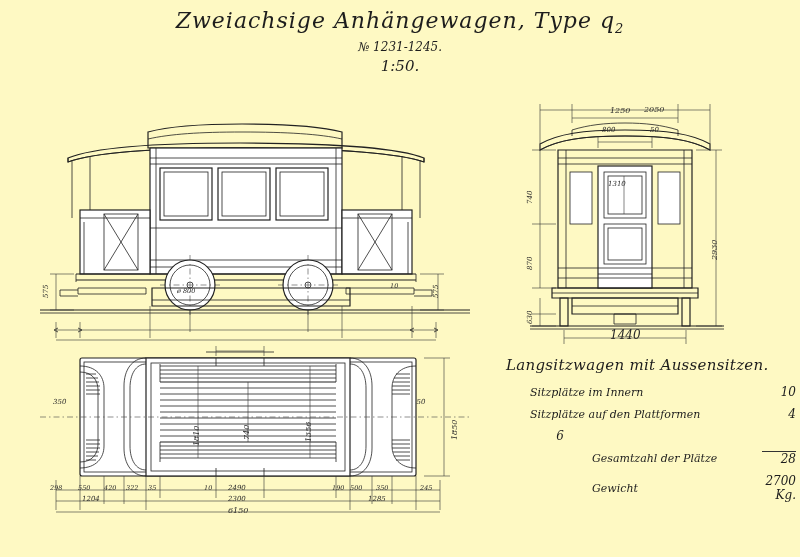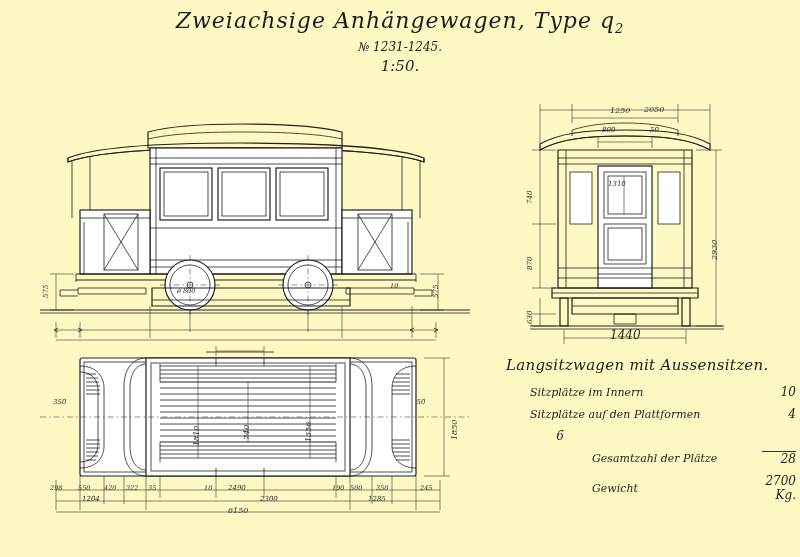--- a/index.html
+++ b/index.html
@@ -335,21 +335,21 @@
     <div class="tiny abs" style="left:106px; top:144px; font-size:6.5px;">322</div>
     <div class="tiny abs" style="left:128px; top:144px; font-size:6.5px;">35</div>
     <div class="tiny abs" style="left:184px; top:144px; font-size:6.5px;">10</div>
     <div class="tiny abs" style="left:208px; top:144px; font-size:7px;">2490</div>
     <div class="tiny abs" style="left:312px; top:144px; font-size:6.5px;">190</div>
     <div class="tiny abs" style="left:330px; top:144px; font-size:6.5px;">500</div>
     <div class="tiny abs" style="left:356px; top:144px; font-size:6.5px;">350</div>
     <div class="tiny abs" style="left:400px; top:144px; font-size:6.5px;">245</div>
 
     <div class="tiny abs" style="left:62px; top:155px; font-size:7px;">1204</div>
-    <div class="tiny abs" style="left:208px; top:155px; font-size:7px;margin-left:32px;">2300</div>
+    <div class="tiny abs" style="left:208px; top:155px; font-size:7px;">2300</div>
     <div class="tiny abs" style="left:348px; top:155px; font-size:7px;">1285</div>
     <div class="tiny abs" style="left:208px; top:166px; font-size:8px;">6150</div>
   </div>
 
   <div id="spec-block">
     <div id="spec-title" class="hand">Langsitzwagen mit Aussensitzen.</div>
 
     <div class="spec-row">
       <span class="spec-label">Sitzplätze im Innern</span>
       <span class="spec-val">10</span>

